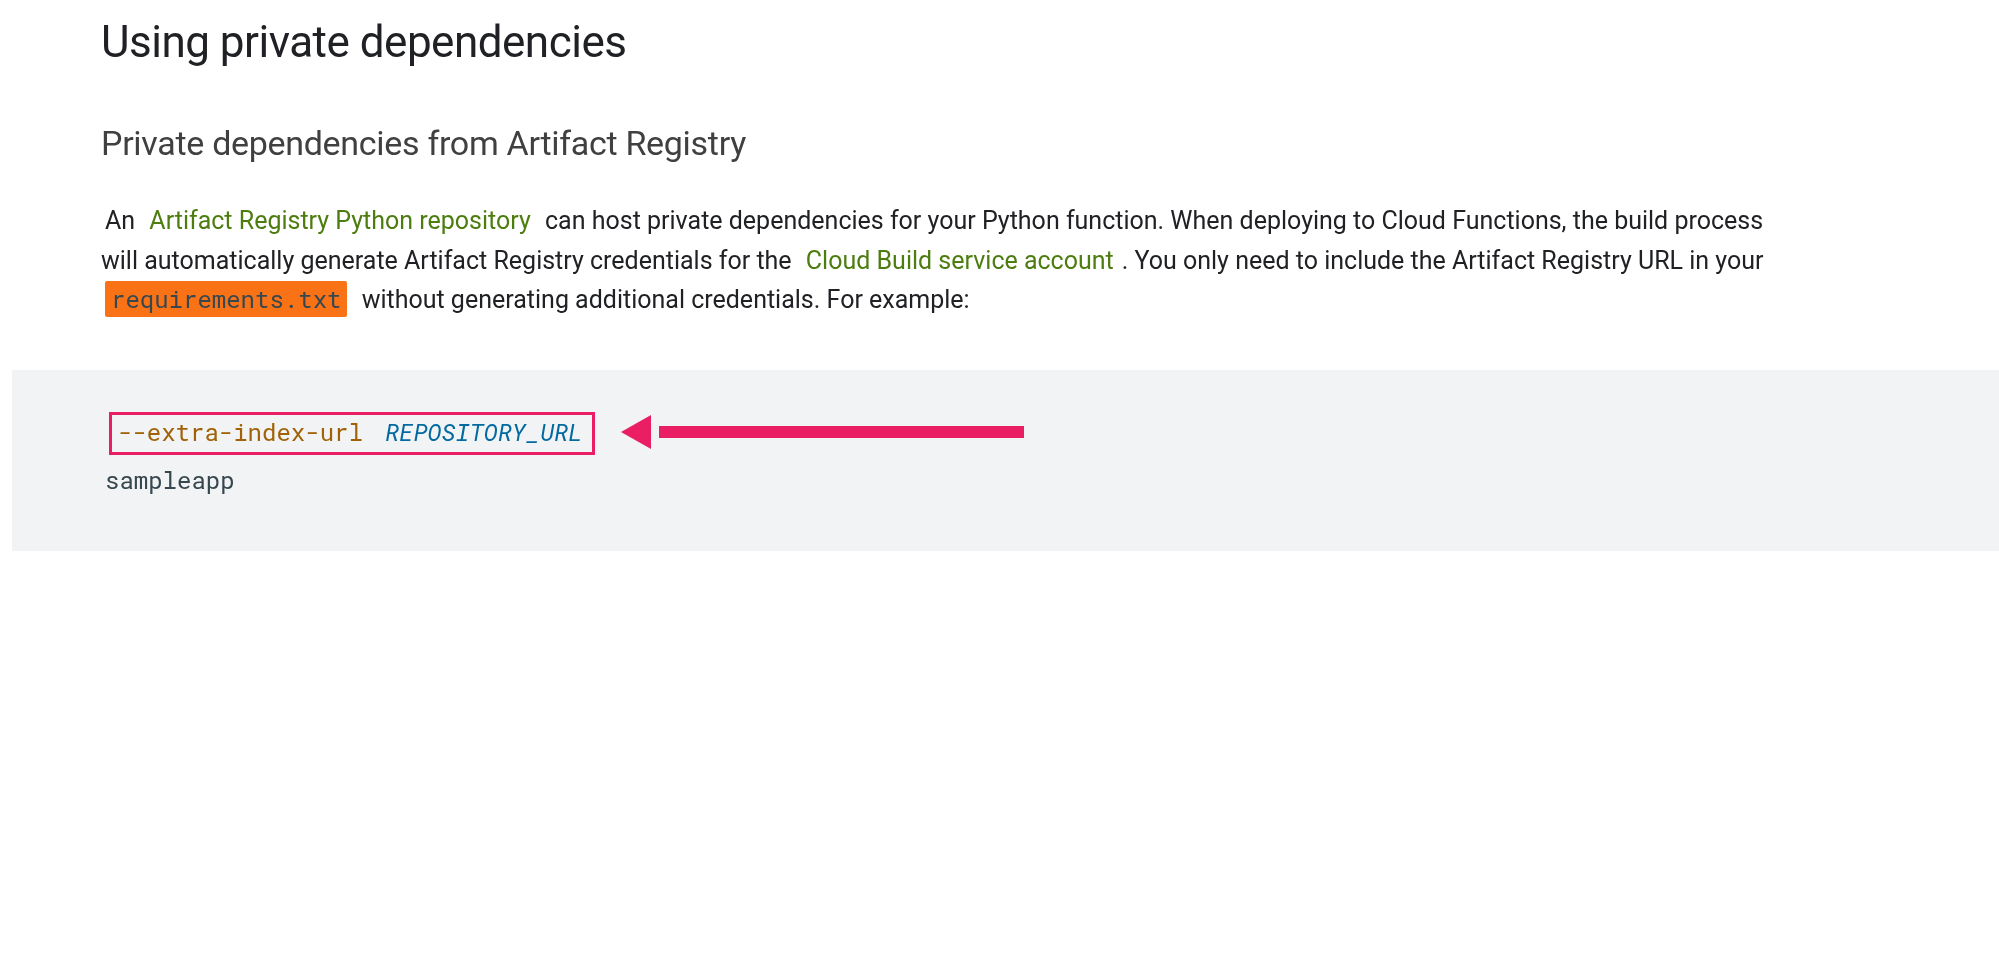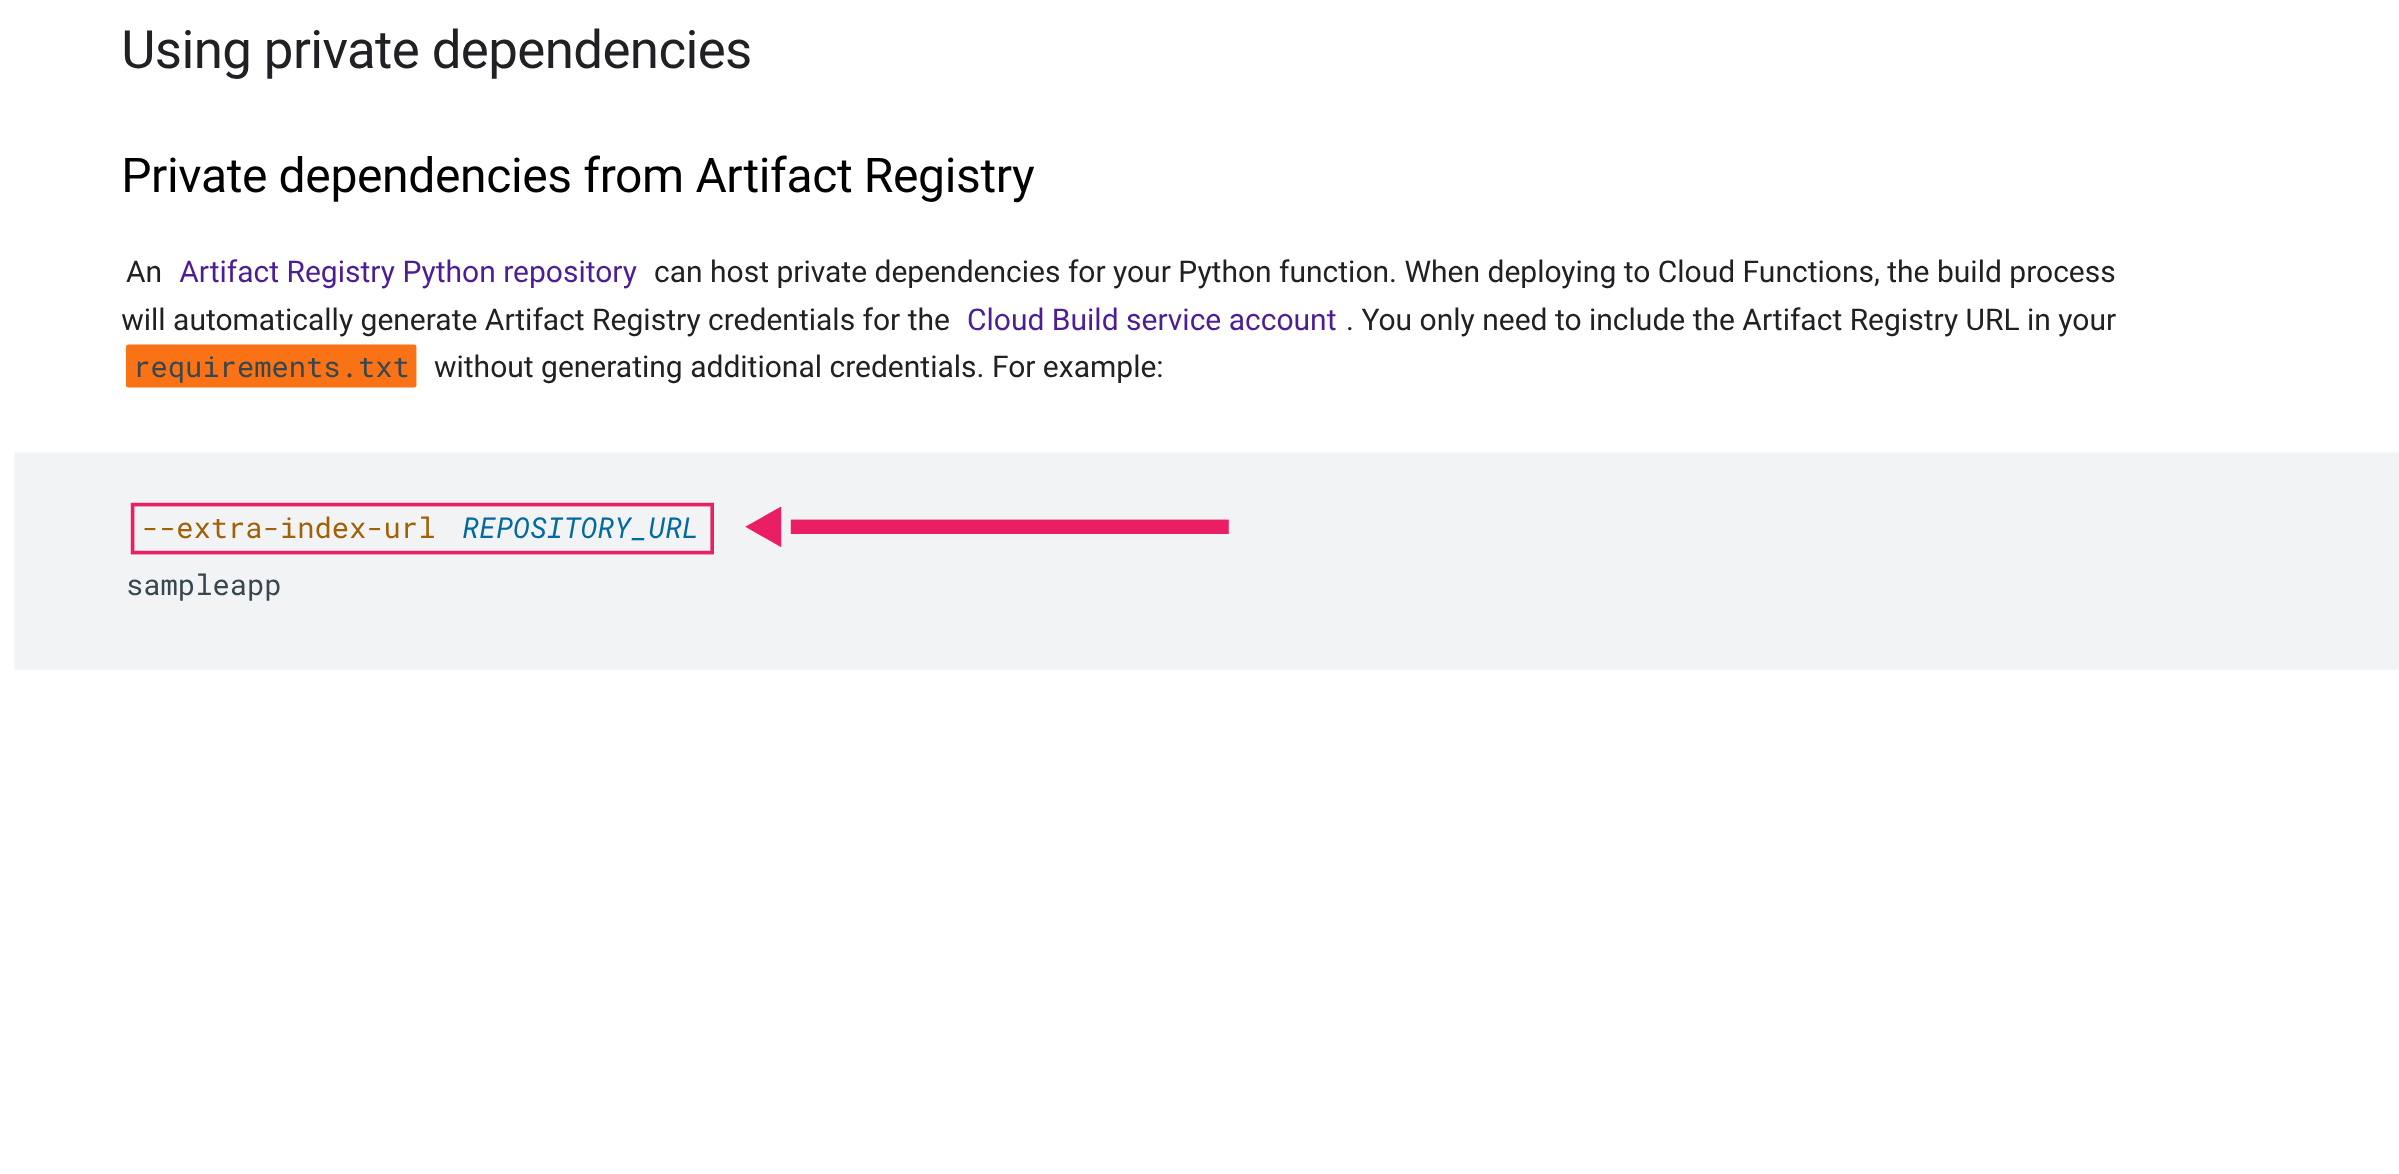--- a/index.html
+++ b/index.html
@@ -18,35 +18,35 @@
     }
     h1 {
       font-size: 44px;
       font-weight: 400;
       color: #202124;
       margin-top: 8px;
       margin-bottom: 55px;
       letter-spacing: -0.5px;
     }
     h2 {
-      font-size: 40px;
+      font-size: 34px;
       font-weight: 400;
-      color: #000000;
+      color: #404040;
       margin-bottom: 38px;
       letter-spacing: -0.3px;
     }
     p {
       font-size: 25px;
       line-height: 1.58;
       color: #202124;
       max-width: 1685px;
       margin-bottom: 0;
     }
     .link {
-      color: #4c1d95;
+      color: #4d7c0f;
       text-decoration: none;
     }
     .inline-code {
       font-family: 'Roboto Mono', 'Courier New', monospace;
       background: #f97316;
       padding: 2px 6px;
       font-size: 24px;
       color: #37474f;
       border-radius: 2px;
     }

